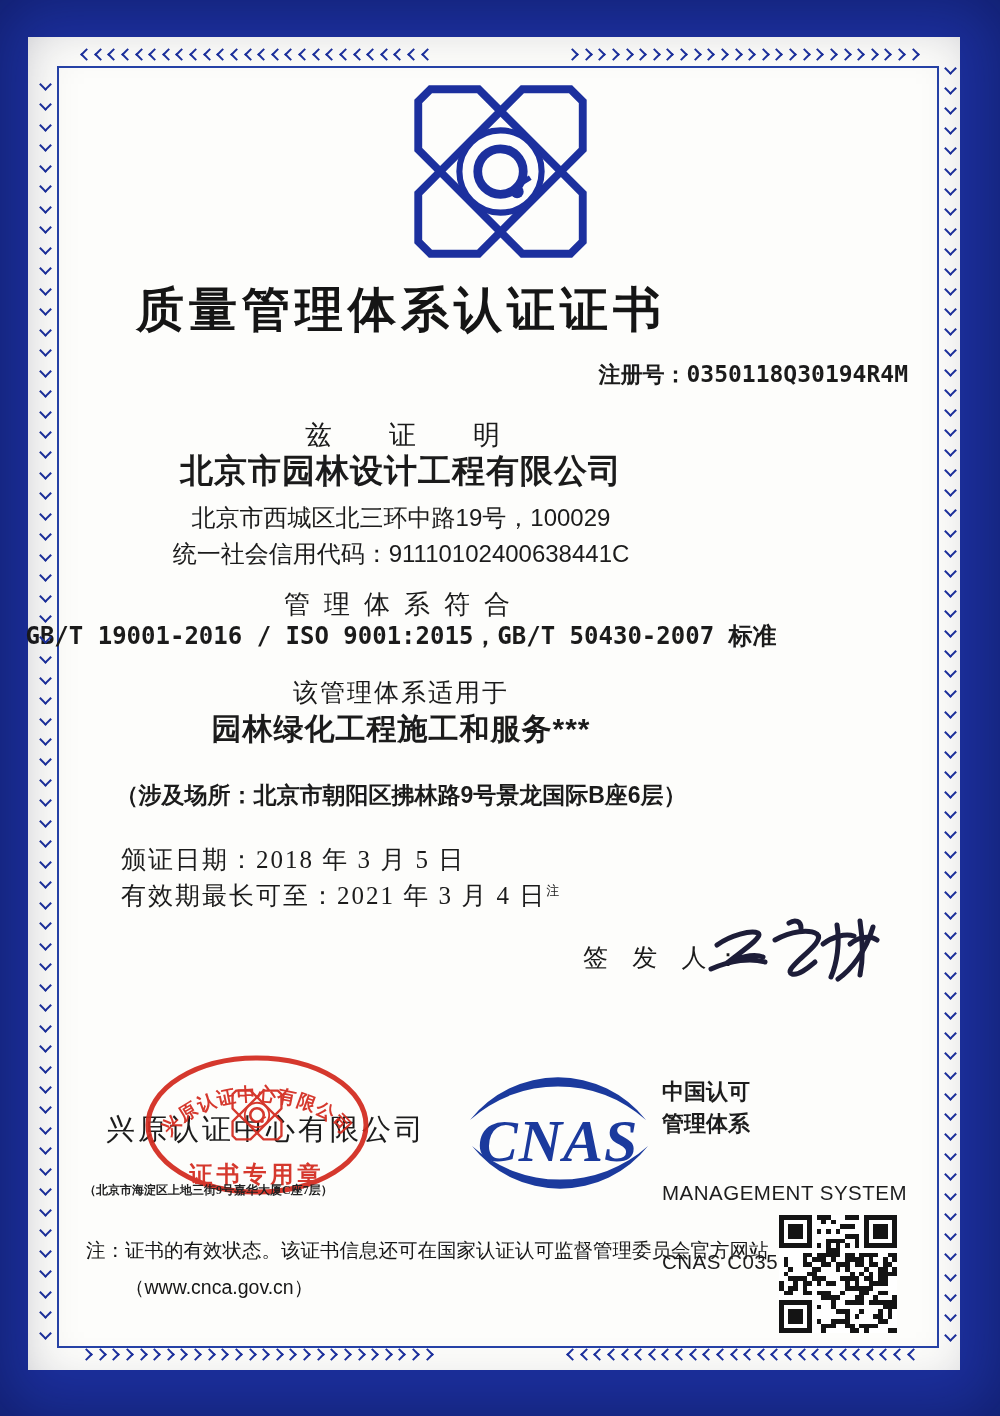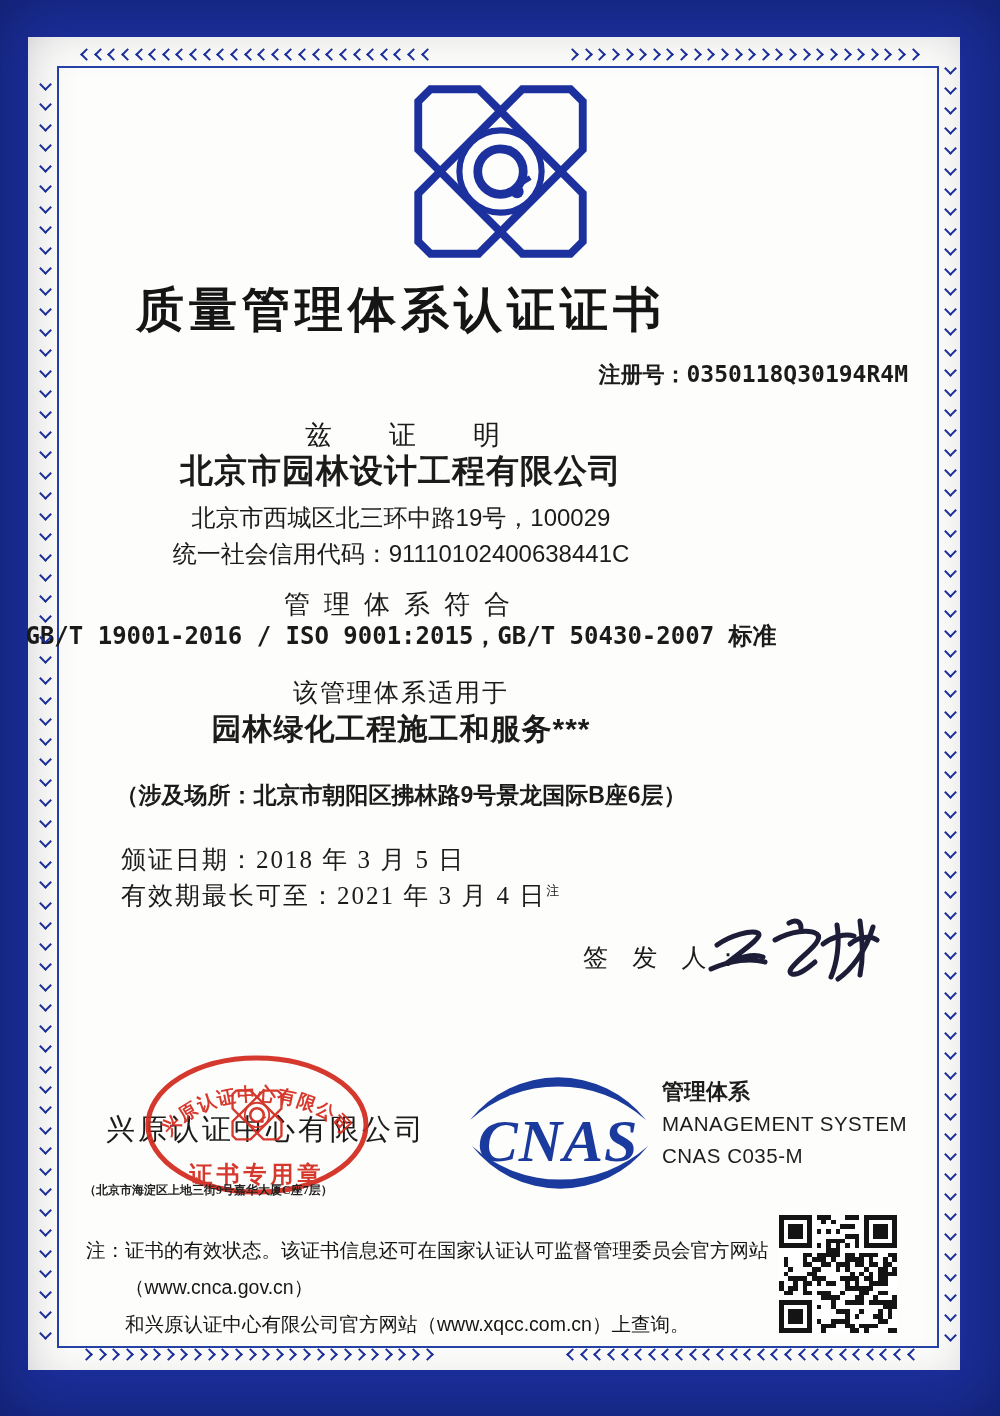--- a/index.html
+++ b/index.html
@@ -56,21 +56,21 @@
   .signature{left:703px;top:903px;width:185px;height:95px;}
   .sr{position:absolute;width:1px;height:1px;overflow:hidden;clip-path:inset(50%);white-space:nowrap;}
 
   .issuer-name{left:106px;top:1110px;font-size:29px;font-family:"Liberation Serif",serif;letter-spacing:3px;color:#1c1c1c;z-index:1;}
   .stamp{left:138px;top:1050px;width:238px;height:150px;opacity:.93;z-index:2;color:var(--stamp-red);}
   .issuer-addr{left:84px;top:1182px;font-size:12px;font-weight:700;font-family:"Liberation Serif",serif;color:#222;z-index:3;}
 
   .cnas-logo{left:462px;top:1058px;width:192px;height:136px;color:var(--cnas-blue);}
   .cnas-text{left:662px;top:1076px;line-height:32px;}
   .cnas-text .zh{font-size:22px;font-weight:600;color:#1d1d1d;}
-  .cnas-text .en{font-size:20.5px;font-weight:500;color:#1d1d1d;letter-spacing:.5px;}
+  .cnas-text .en{font-size:20.5px;font-weight:500;color:#1d1d1d;letter-spacing:.5px;margin-top:37px;}
 
   .footnote{left:86px;top:1232px;width:692px;display:flex;font-size:19.5px;line-height:37px;color:#161616;font-weight:500;}
   .footnote .flabel{flex:0 0 auto;white-space:nowrap;}
   .footnote .flines span{display:block;}
 
   #qr{left:779px;top:1215px;width:118px;height:118px;display:grid;grid-template-columns:repeat(25,1fr);grid-template-rows:repeat(25,1fr);background:#fff;z-index:2;}
   #qr i{display:block;}
   #qr i.on{background:#141414;}
 </style>
 </head>
@@ -404,30 +404,30 @@
 
 <div class="abs issuer-addr">（北京市海淀区上地三街9号嘉华大厦C座7层）</div>
 
 <svg class="abs cnas-logo" viewBox="0 0 192 136">
   <path d="M8 62 A 112 112 0 0 1 184 62 A 132 132 0 0 0 8 62 Z" fill="currentColor"></path>
   <path d="M10 88 A 112 112 0 0 0 186 88 A 132 132 0 0 1 10 88 Z" fill="currentColor"></path>
   <text x="96" y="103" text-anchor="middle" font-family="Liberation Serif, serif" font-style="italic" font-weight="700" font-size="60" letter-spacing="1" fill="currentColor">CNAS</text>
 </svg>
 
 <div class="abs cnas-text">
+  <div class="zh">中国认可</div>
   <div class="zh">管理体系</div>
   <div class="en">MANAGEMENT SYSTEM</div>
   <div class="en">CNAS C035-M</div>
 </div>
 
 <div class="abs footnote">
   <span class="flabel">注：</span>
   <span class="flines">
     <span>证书的有效状态。该证书信息还可在国家认证认可监督管理委员会官方网站（www.cnca.gov.cn）</span>
-    <span>和兴原认证中心有限公司官方网站（www.xqcc.com.cn）上查询。</span>
   </span>
 </div>
 
 <div id="qr" class="abs">
     <i class="on"></i>
     <i class="on"></i>
     <i class="on"></i>
     <i class="on"></i>
     <i class="on"></i>
     <i class="on"></i>

